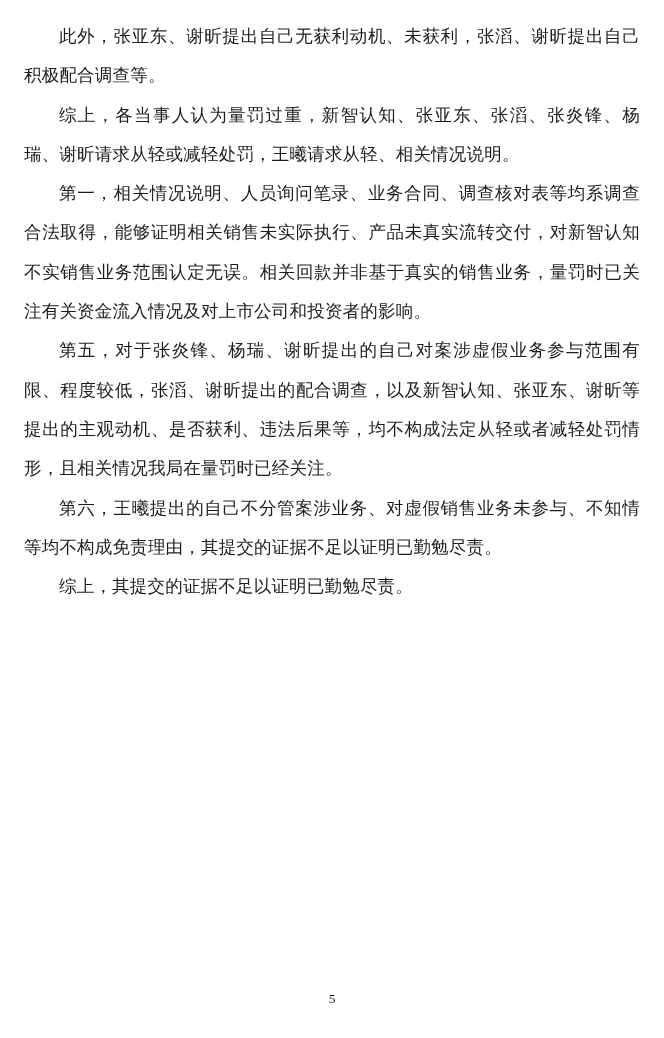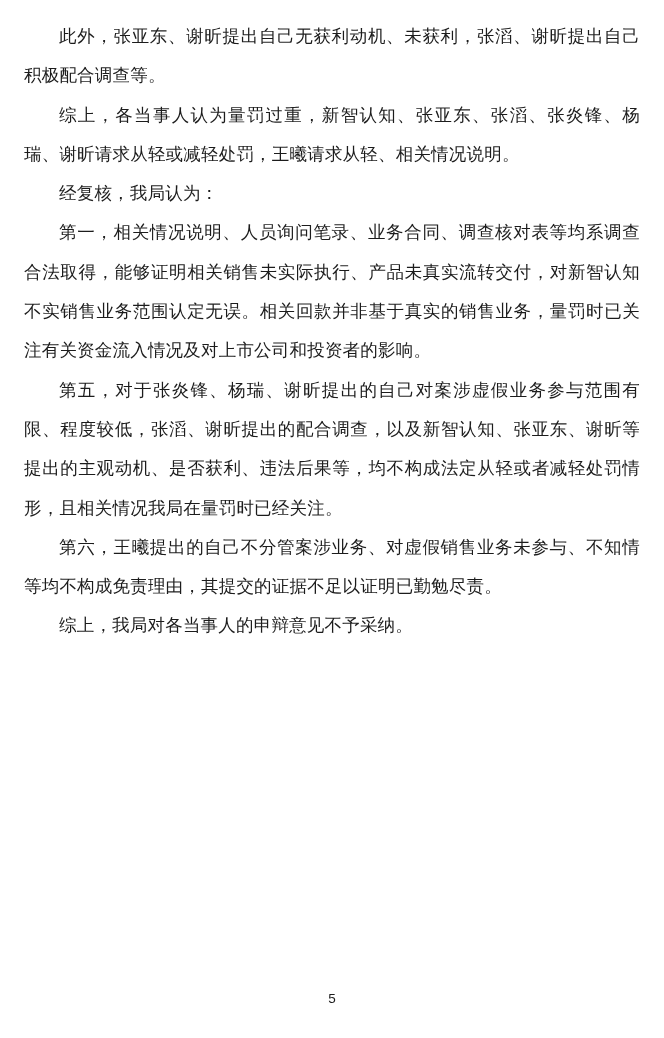--- a/index.html
+++ b/index.html
@@ -6,21 +6,21 @@
     margin: 0;
     padding: 0;
     background: #ffffff;
   }
   .page {
     position: relative;
     width: 664px;
     height: 1038px;
     background: #ffffff;
     overflow: hidden;
-    font-family: Liberation Sans, sans-serif;
+    font-family: Liberation Serif, serif;
     color: #1c1c1c;
   }
   .content {
     padding: 17px 24px 0 24px;
   }
   .content p {
     margin: 0;
     font-size: 17.5px;
     line-height: 39.3px;
     text-indent: 2em;
@@ -38,20 +38,19 @@
     color: #1c1c1c;
   }
 </style>
 </head>
 <body>
 
 <div class="page">
   <div class="content">
     <p>此外，张亚东、谢昕提出自己无获利动机、未获利，张滔、谢昕提出自己积极配合调查等。</p>
     <p>综上，各当事人认为量罚过重，新智认知、张亚东、张滔、张炎锋、杨瑞、谢昕请求从轻或减轻处罚，王曦请求从轻、相关情况说明。</p>
-    <p>经复核，我局认为：</p>
     <p>第一，相关情况说明、人员询问笔录、业务合同、调查核对表等均系调查合法取得，能够证明相关销售未实际执行、产品未真实流转交付，对新智认知不实销售业务范围认定无误。相关回款并非基于真实的销售业务，量罚时已关注有关资金流入情况及对上市公司和投资者的影响。</p>
     <p>第五，对于张炎锋、杨瑞、谢昕提出的自己对案涉虚假业务参与范围有限、程度较低，张滔、谢昕提出的配合调查，以及新智认知、张亚东、谢昕等提出的主观动机、是否获利、违法后果等，均不构成法定从轻或者减轻处罚情形，且相关情况我局在量罚时已经关注。</p>
     <p>第六，王曦提出的自己不分管案涉业务、对虚假销售业务未参与、不知情等均不构成免责理由，其提交的证据不足以证明已勤勉尽责。</p>
-    <p>综上，我局对各当事人的申辩意见不予采纳。</p>
+    <p>综上，其提交的证据不足以证明已勤勉尽责。</p>
   </div>
   <div class="footer">5</div>
 </div>
 
 </body></html>

